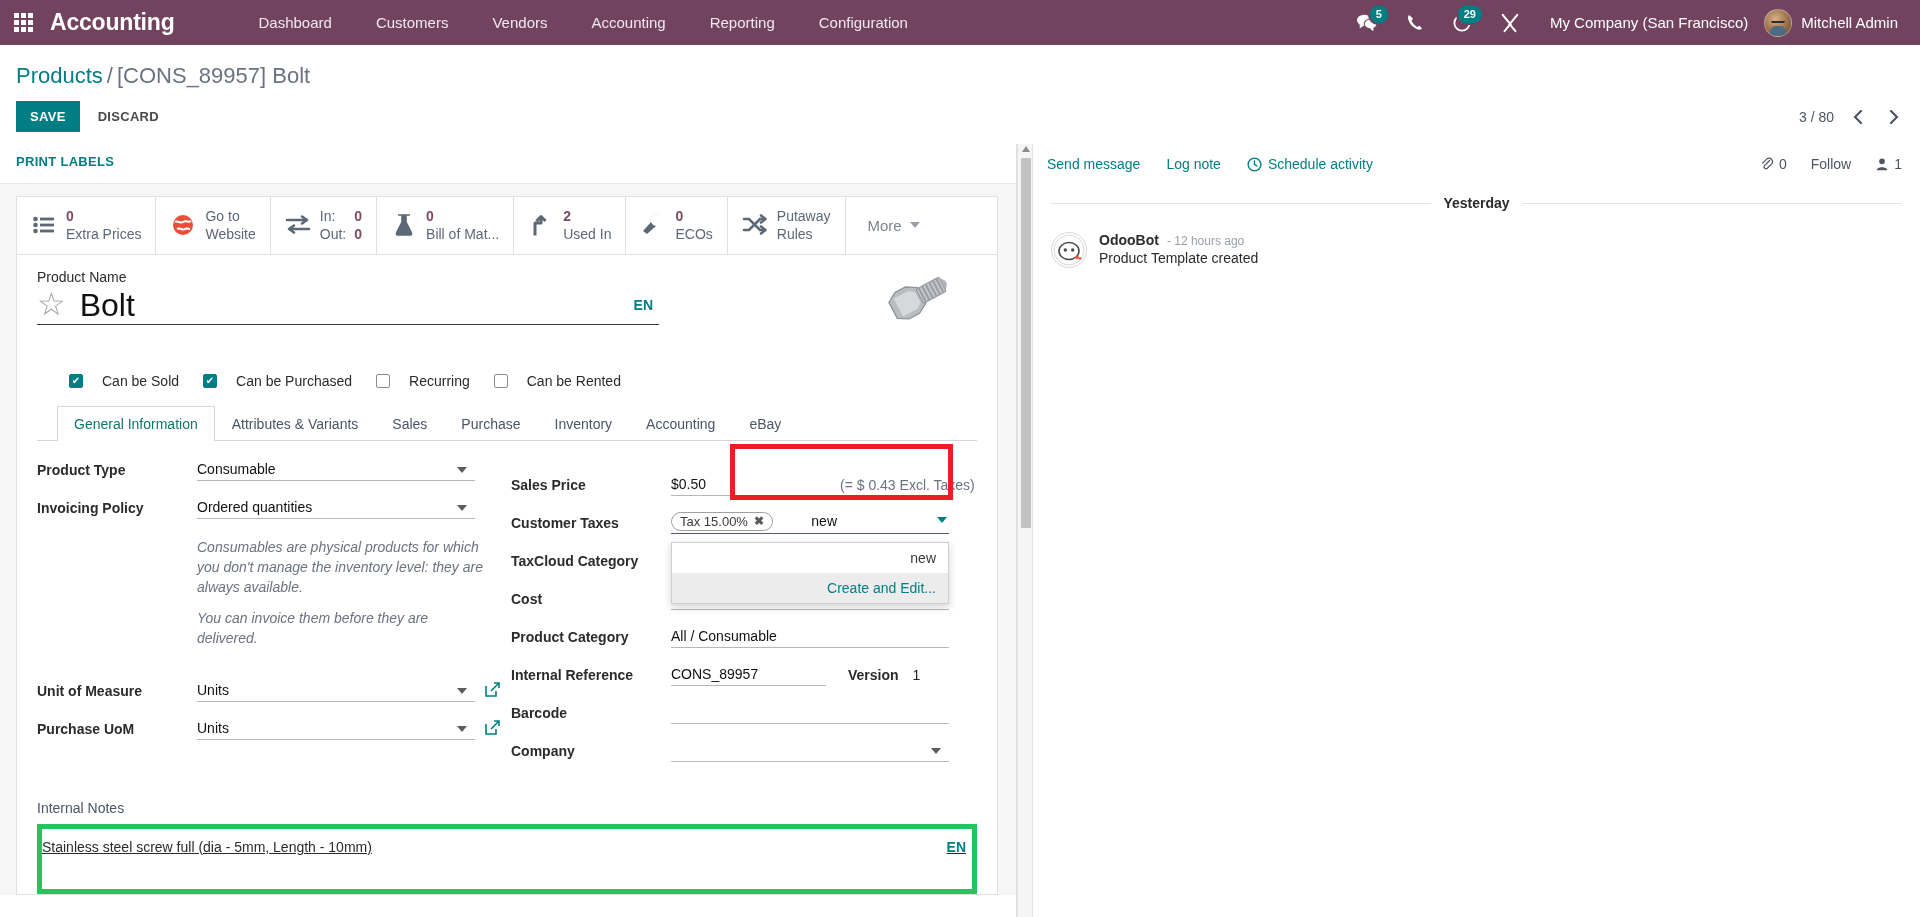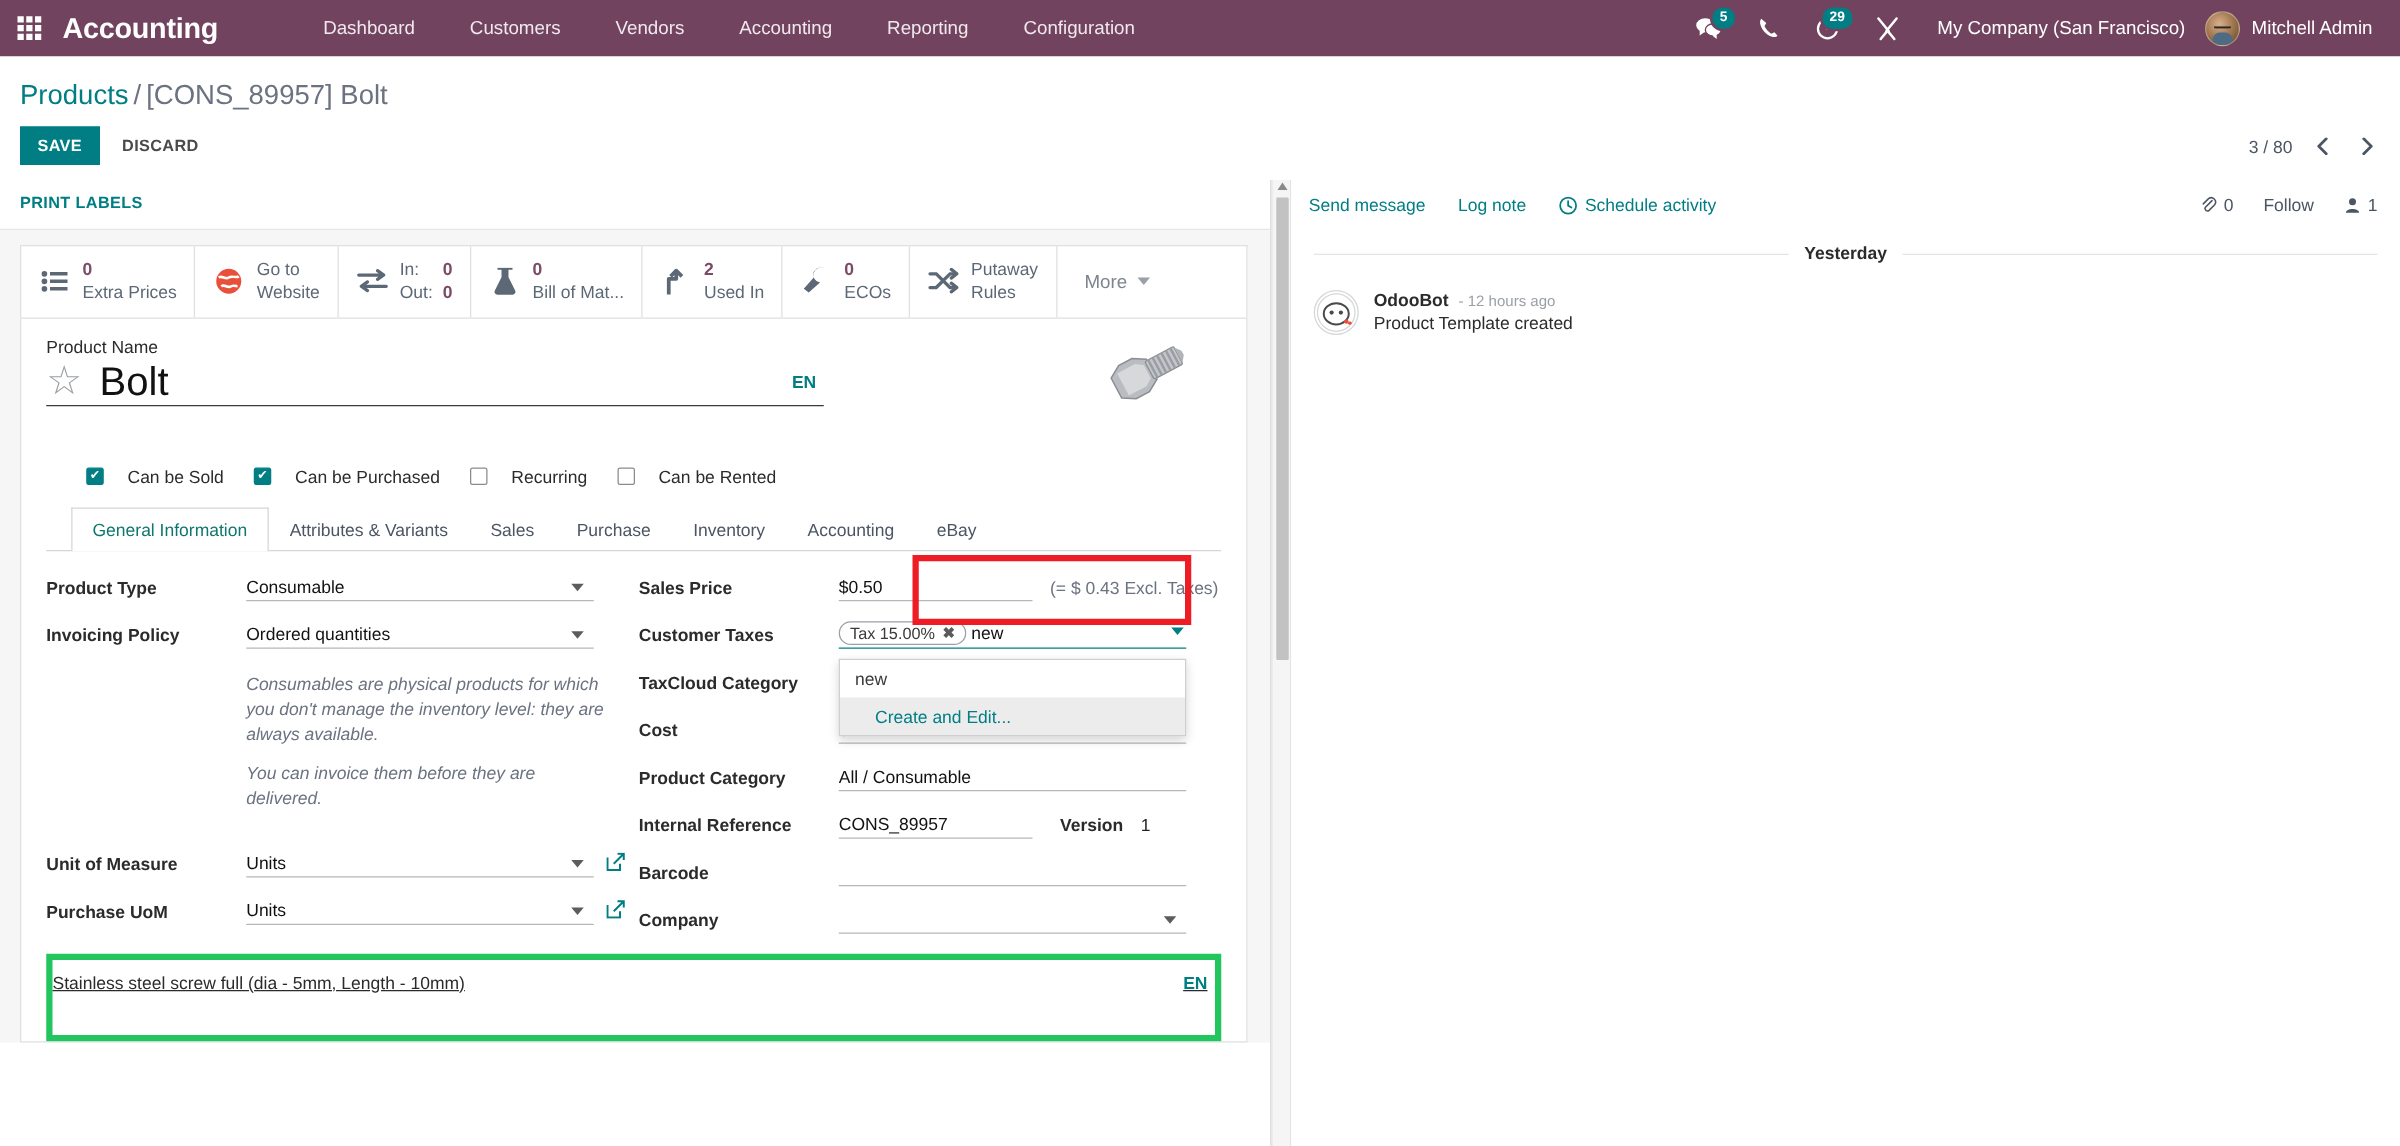--- a/index.html
+++ b/index.html
@@ -134,21 +134,21 @@
   .tabs { display:flex; border-bottom:1px solid #d6d6d6; margin-top: 16px; padding-left: 20px;}
   .tab {
     padding: 9px 16px; font-size:14px; color:#4b5563; cursor:pointer;
     border:1px solid transparent; border-bottom:none; position:relative; top:1px;
   }
   .tab.active { background:#fff; border-color:#d6d6d6; color:#0f766e; }
 
   
   .fields { display:flex; padding: 18px 0 0 0; }
   .fcol { width: 478px; }
-  .fcol.right { margin-left: 8px; }
+  .fcol.right { margin-left: 8px; margin-top: 15px; }
   .frow { display:flex; align-items:flex-start; margin-bottom: 12px; min-height: 26px; }
   .flbl { width: 160px; font-size:14px; color:#2b2b2b; font-weight:bold; padding-top:3px; }
   .fval { flex:1; position:relative; }
   .inp {
     border:none; border-bottom:1px solid #b7b7b7; background:transparent;
     font-size:14px; color:#111; width: 100%; padding: 2px 18px 3px 0; outline:none;
     font-family:"Liberation Sans", sans-serif;
   }
   .sel-caret {
     position:absolute; right: 8px; top: 8px; width:0;height:0;
@@ -553,21 +553,21 @@
               <div class="inline-row" style="flex:1;">
                 <div class="fval" style="max-width:155px;">
                   <div class="inp">$0.50</div>
                 </div>
                 <span class="suffix-note">(= $ 0.43 Excl. Taxes)</span>
               </div>
             </div>
 
             <div class="frow" style="position:relative;">
               <div class="flbl">Customer Taxes</div>
-              <div class="fval" style="max-width:278px;">
+              <div class="fval" style="max-width:278px;text-align:right;">
                 <div class="m2m">
                   <span class="tag">
                     <span>Tax 15.00%</span>
                     <span class="x">✖</span>
                   </span>
                   <span class="m2m-input">new</span>
                   <span class="caret-dd"></span>
                 </div>
 
                 <div class="ac-drop">
@@ -622,20 +622,21 @@
                 <div class="inp">&nbsp;</div>
                 <span class="sel-caret"></span>
               </div>
             </div>
           </div>
         </div>
 
         <div class="highlight-box" style="left:713px; top:189px; width:223px; height:56px;"></div>
 
         <div>
+          <div class="notes-title">Internal Notes</div>
           <div class="notes-area">
             <span>Stainless steel screw full (dia - 5mm, Length - 10mm)</span>
             <span class="lang-tag">EN</span>
           </div>
         </div>
 
       </div>
     </div>
   </div>
 

